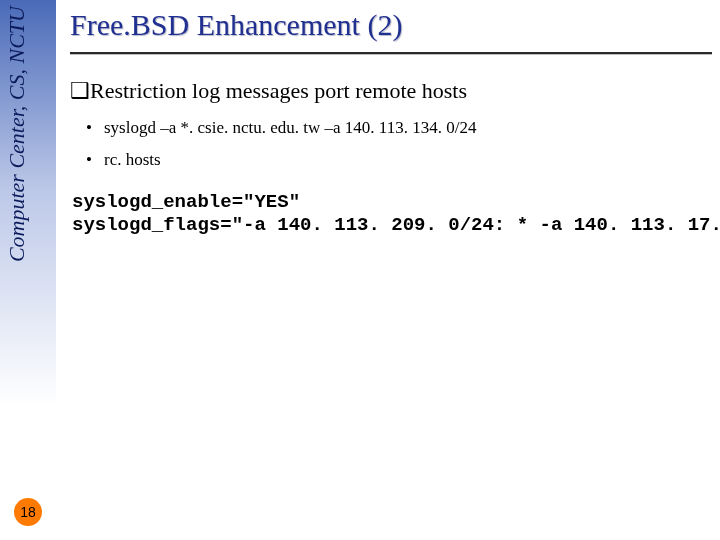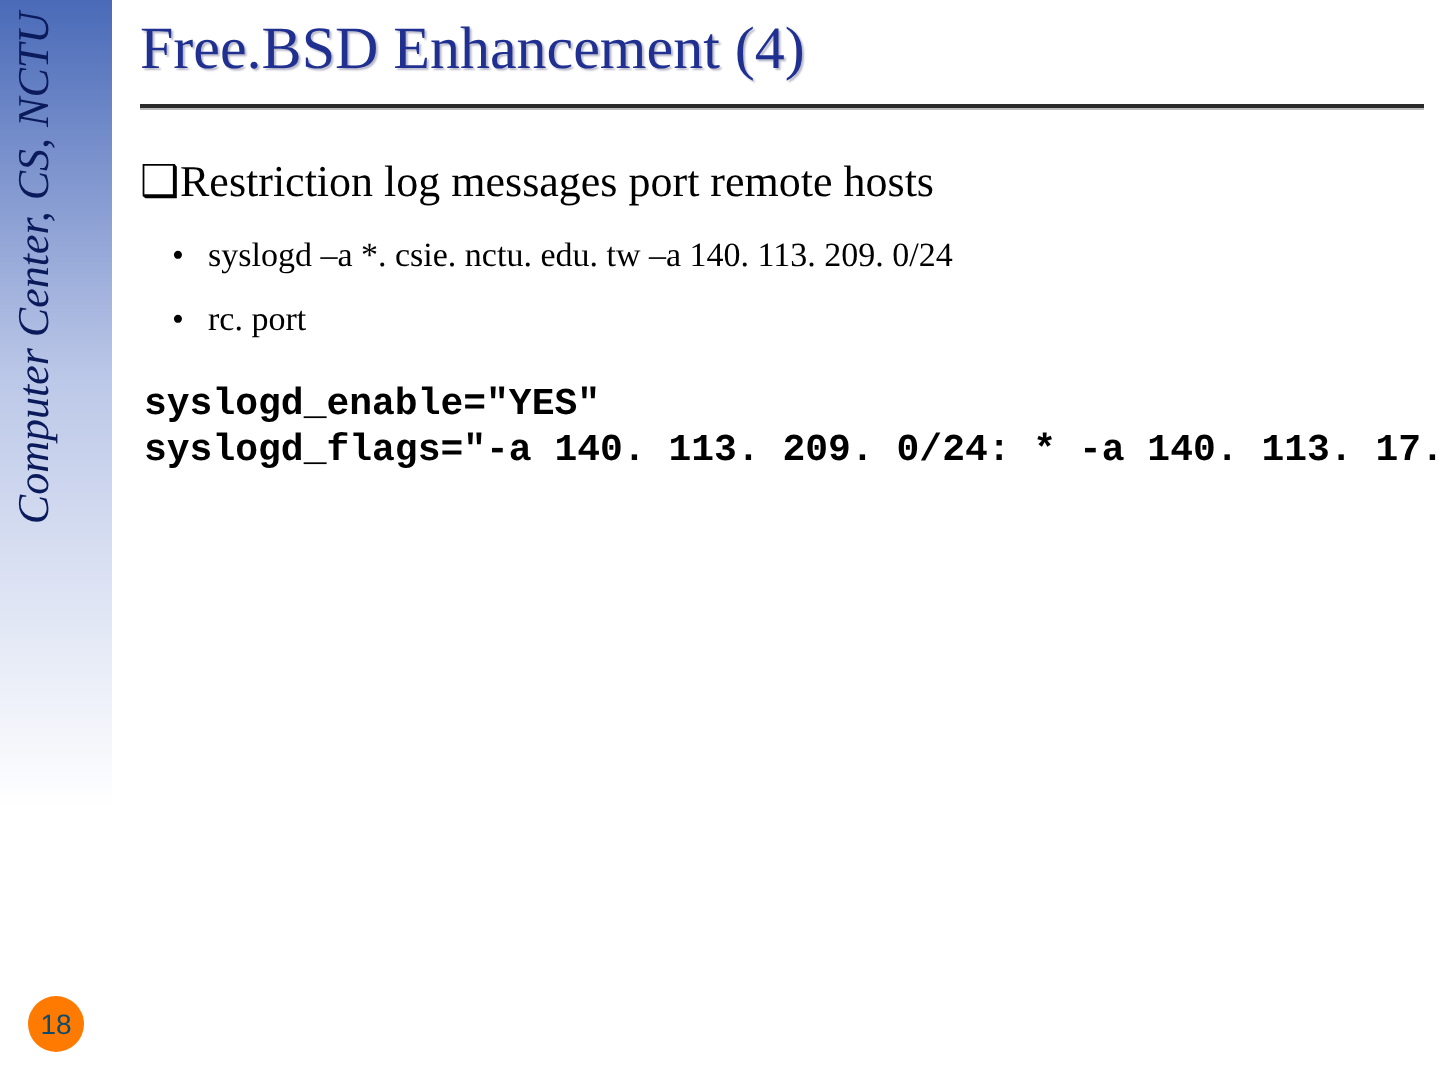--- a/index.html
+++ b/index.html
@@ -36,21 +36,21 @@
     white-space: nowrap;
   }
   .page-num {
     position: absolute;
     left: 14px;
     bottom: 14px;
     width: 28px;
     height: 28px;
     border-radius: 50%;
     background: #ff7a00;
-    color: #0c4a6e;
+    color: #000000;
     font-family: Arial, sans-serif;
     font-size: 14px;
     display: flex;
     align-items: center;
     justify-content: center;
     text-align: right;
   }
   .content {
     position: absolute;
     left: 70px;
@@ -112,27 +112,27 @@
 </head>
 <body>
 
 <div class="sidebar">
   <div class="sidebar-text">Computer Center, CS, NCTU</div>
 </div>
 
 <div class="page-num">18</div>
 
 <div class="content">
-  <div class="title">Free.BSD Enhancement (4)</div>
+  <div class="title">Free.BSD Enhancement (2)</div>
   <div class="hr"></div>
 
   <div class="h2line">
     <span class="box">❑</span><span>Restriction log messages port remote hosts</span>
   </div>
 
   <ul class="bullets">
-    <li>syslogd –a *. csie. nctu. edu. tw –a 140. 113. 209. 0/24</li>
-    <li>rc. port</li>
+    <li>syslogd –a *. csie. nctu. edu. tw –a 140. 113. 134. 0/24</li>
+    <li>rc. hosts</li>
   </ul>
 
   <div class="code"><span>syslogd_enable="YES"</span>
 <span>syslogd_flags="-a 140. 113. 209. 0/24: * -a 140. 113. 17. 0/24: *"</span></div>
 </div>
 
 </body></html>

